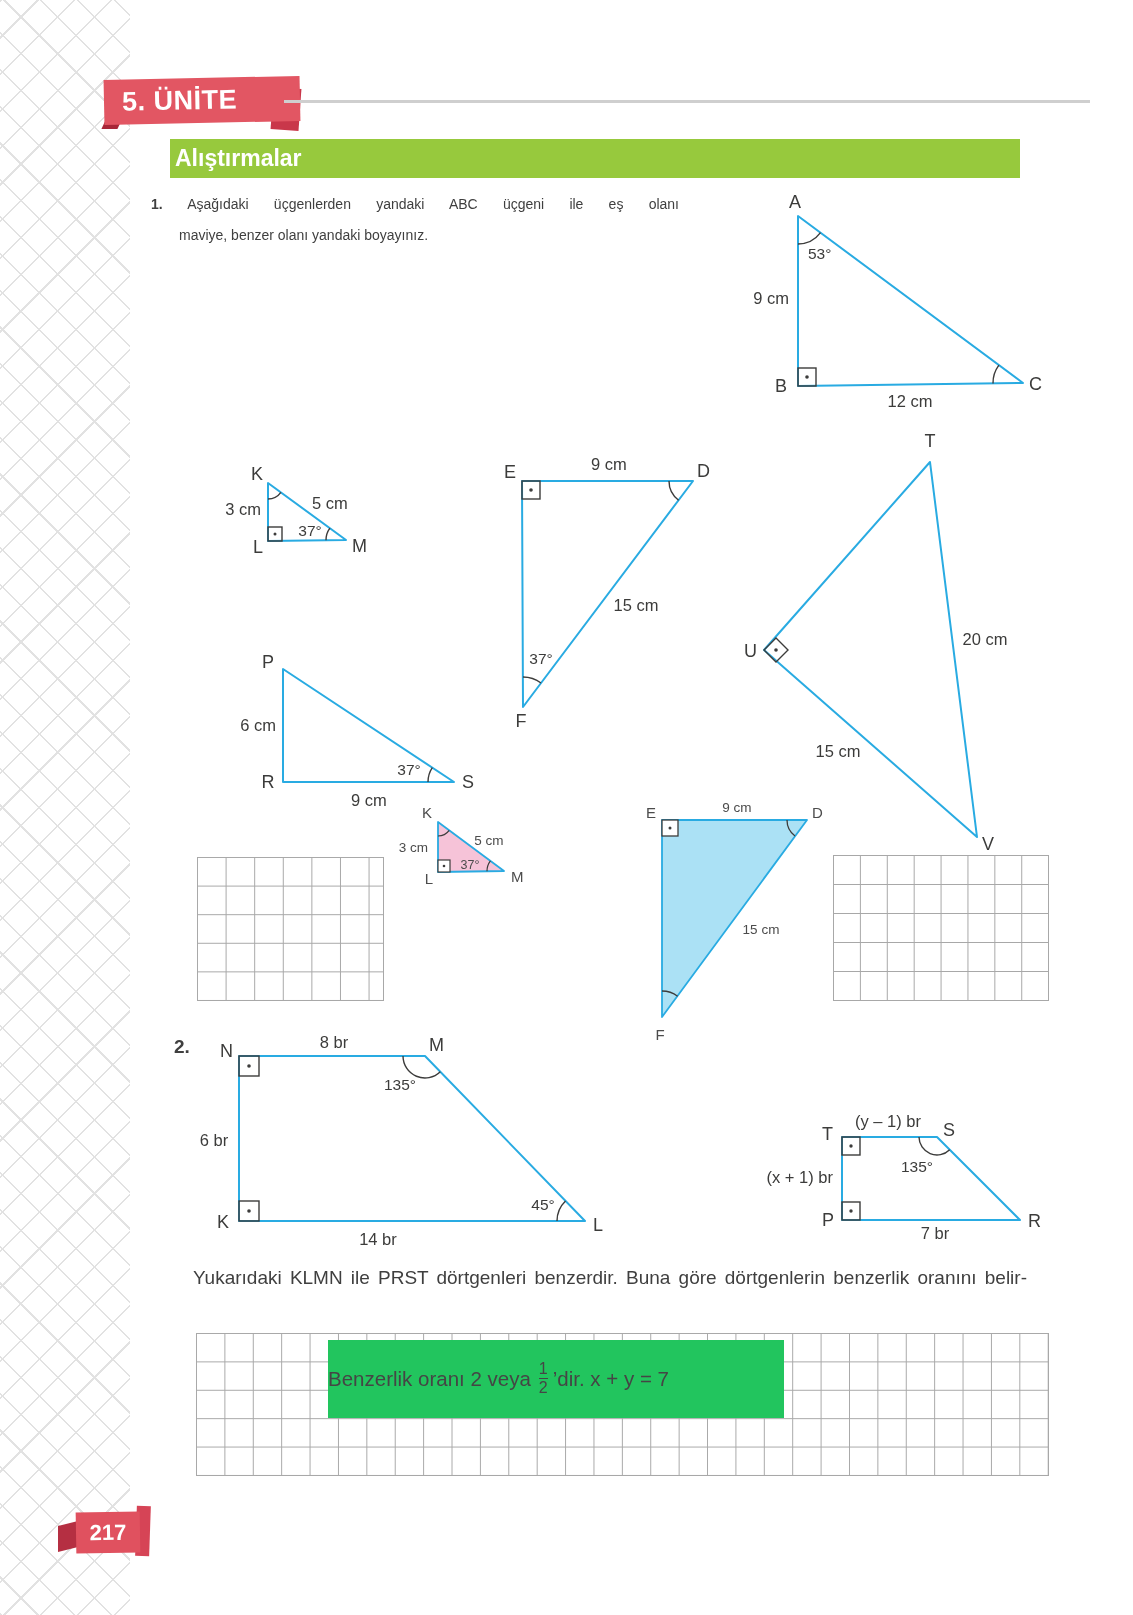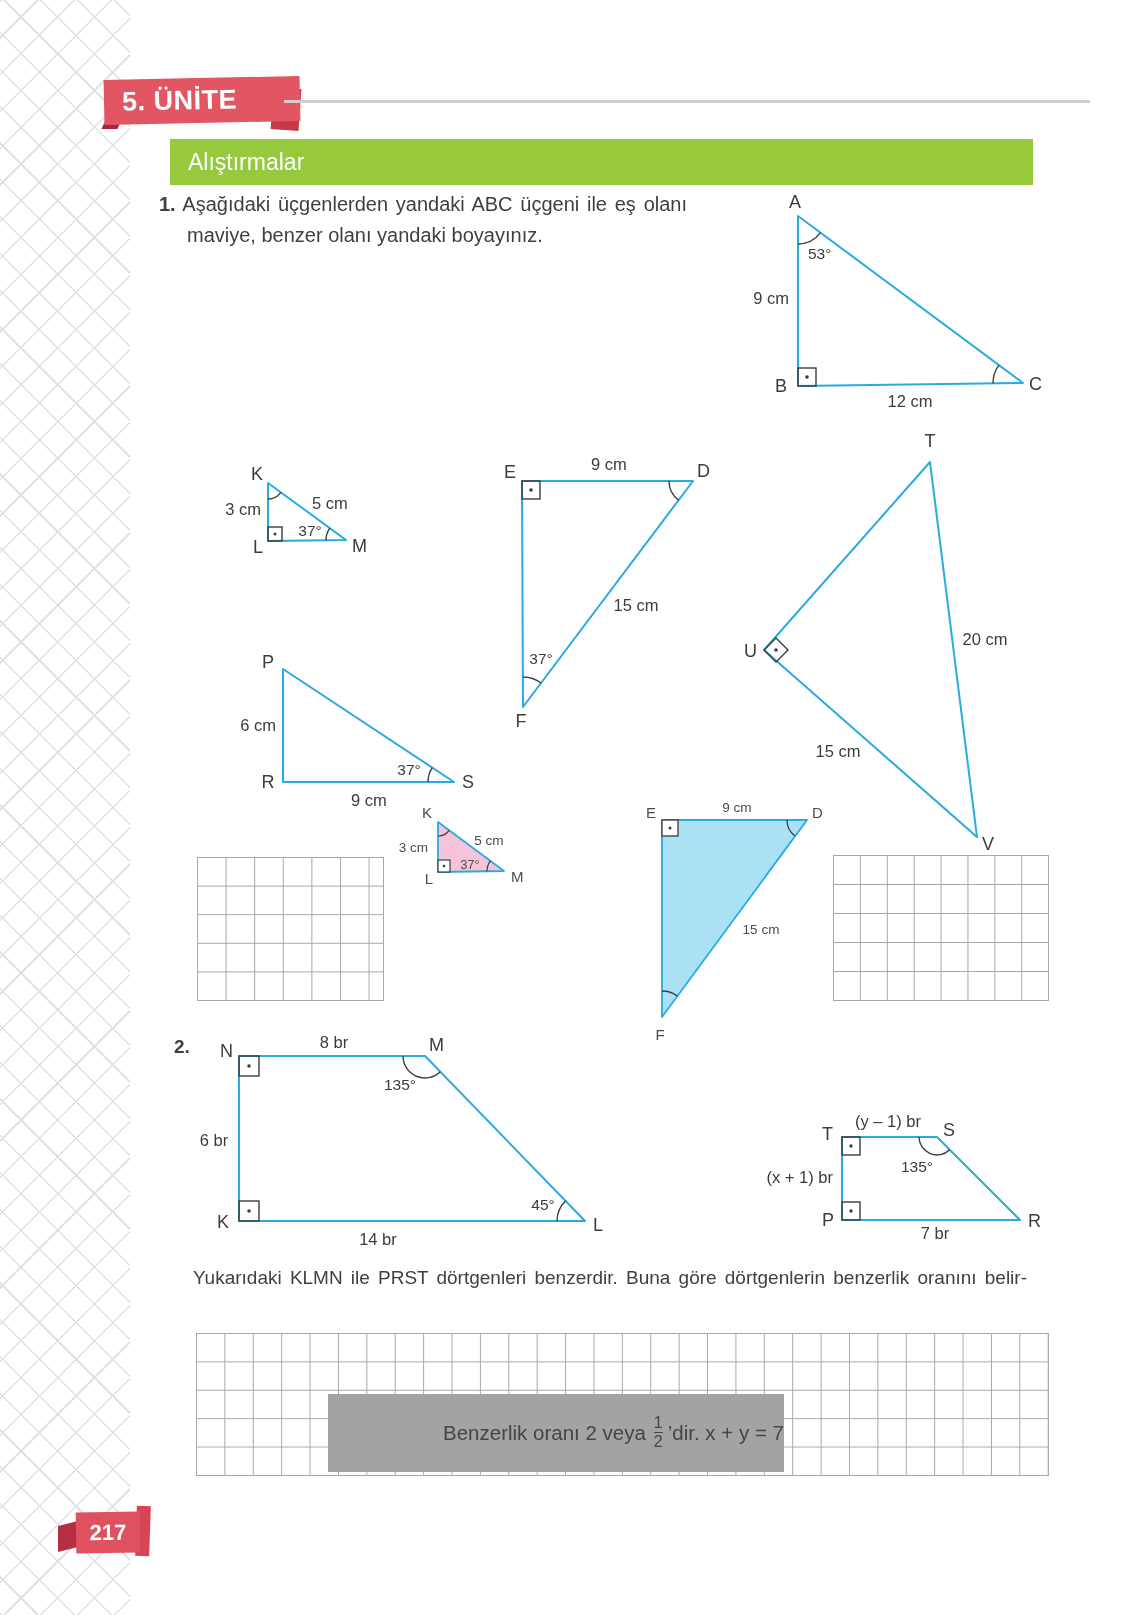--- a/index.html
+++ b/index.html
@@ -9,40 +9,40 @@
     background-image:
       repeating-linear-gradient(45deg,#e2e2e2 0 1.6px,transparent 1.6px 26px),
       repeating-linear-gradient(135deg,#e2e2e2 0 1.6px,transparent 1.6px 26px);}
   
   .ribbon-flag{position:absolute;left:272px;top:88px;width:28px;height:42px;background:#c9374a;transform:rotate(4deg)}
   .ribbon-main{position:absolute;left:104px;top:78px;width:178px;height:45px;background:#e25663;
     transform:rotate(-1.2deg);display:flex;align-items:center;padding-left:18px;
     color:#fff;font-size:27px;font-weight:bold;letter-spacing:.5px}
   .ribbon-foldl{position:absolute;left:104px;top:118px;width:16px;height:11px;background:#a82638;transform:skewX(-25deg)}
   .rule{position:absolute;left:284px;top:100px;width:806px;height:3px;background:#cfcfcf}
-  .greenbar{position:absolute;left:170px;top:139px;width:845px;height:46px;background:#97c93d;
-    color:#fff;font-size:23px;font-weight:400;display:flex;align-items:center;padding-left:18px}
-  
-  .ex1{position:absolute;left:159px;top:189px;width:528px;font-size:20px;line-height:31px}
+  .greenbar{position:absolute;left:170px;top:139px;width:845px;height:39px;background:#97c93d;
+    color:#fff;font-size:23px;font-weight:700;display:flex;align-items:center;padding-left:5px}
+  
+  .ex1{position:absolute;left:151px;top:189px;width:528px;font-size:14px;line-height:31px}
   .jline{text-align:justify;text-align-last:justify}
   .ex1 .l2{padding-left:28px}
   .num{font-weight:bold}
   .ex2num{position:absolute;left:174px;top:1036px;font-size:19px;font-weight:bold}
   .para2{position:absolute;left:193px;top:1262px;width:834px;font-size:19px;line-height:31px}
   
   .grid{position:absolute;
     background-image:linear-gradient(to right,#a8a8a8 1px,transparent 1px),
                      linear-gradient(to bottom,#a8a8a8 1px,transparent 1px);
     border-right:1px solid #a8a8a8;border-bottom:1px solid #a8a8a8}
   #grid-left{left:197px;top:857px;width:186px;height:143px;background-size:28.6px 28.6px}
   #grid-right{left:833px;top:855px;width:215px;height:145px;background-size:26.9px 29px}
   #grid-bottom{left:196px;top:1333px;width:852px;height:142px;background-size:28.4px 28.4px}
   
-  .answer-box{position:absolute;left:328px;top:1394px;width:456px;height:78px;background:#a3a3a3;
-    display:flex;align-items:center;justify-content:flex-end;color:#454545;font-size:20.5px;white-space:nowrap}
+  .answer-box{position:absolute;left:328px;top:1340px;width:456px;height:78px;background:#22c55e;
+    display:flex;align-items:center;justify-content:flex-start;color:#454545;font-size:20.5px;white-space:nowrap}
   .frac{display:inline-flex;flex-direction:column;align-items:center;line-height:1.05;
     font-size:16px;margin:0 5px 0 8px;vertical-align:middle}
   .frac .den{border-top:1.6px solid #454545;padding-top:1px}
   
   .badge-l{position:absolute;left:58px;top:1523px;width:24px;height:26px;background:#b52f42;transform:skewY(-14deg)}
   .badge-r{position:absolute;left:136px;top:1506px;width:14px;height:50px;background:#d64456;transform:rotate(2deg)}
   .badge{position:absolute;left:76px;top:1512px;width:64px;height:41px;background:#e0515f;transform:rotate(-1deg);
     color:#fff;font-weight:bold;font-size:22px;display:flex;align-items:center;justify-content:center}
   
   svg{position:absolute;left:0;top:0}

